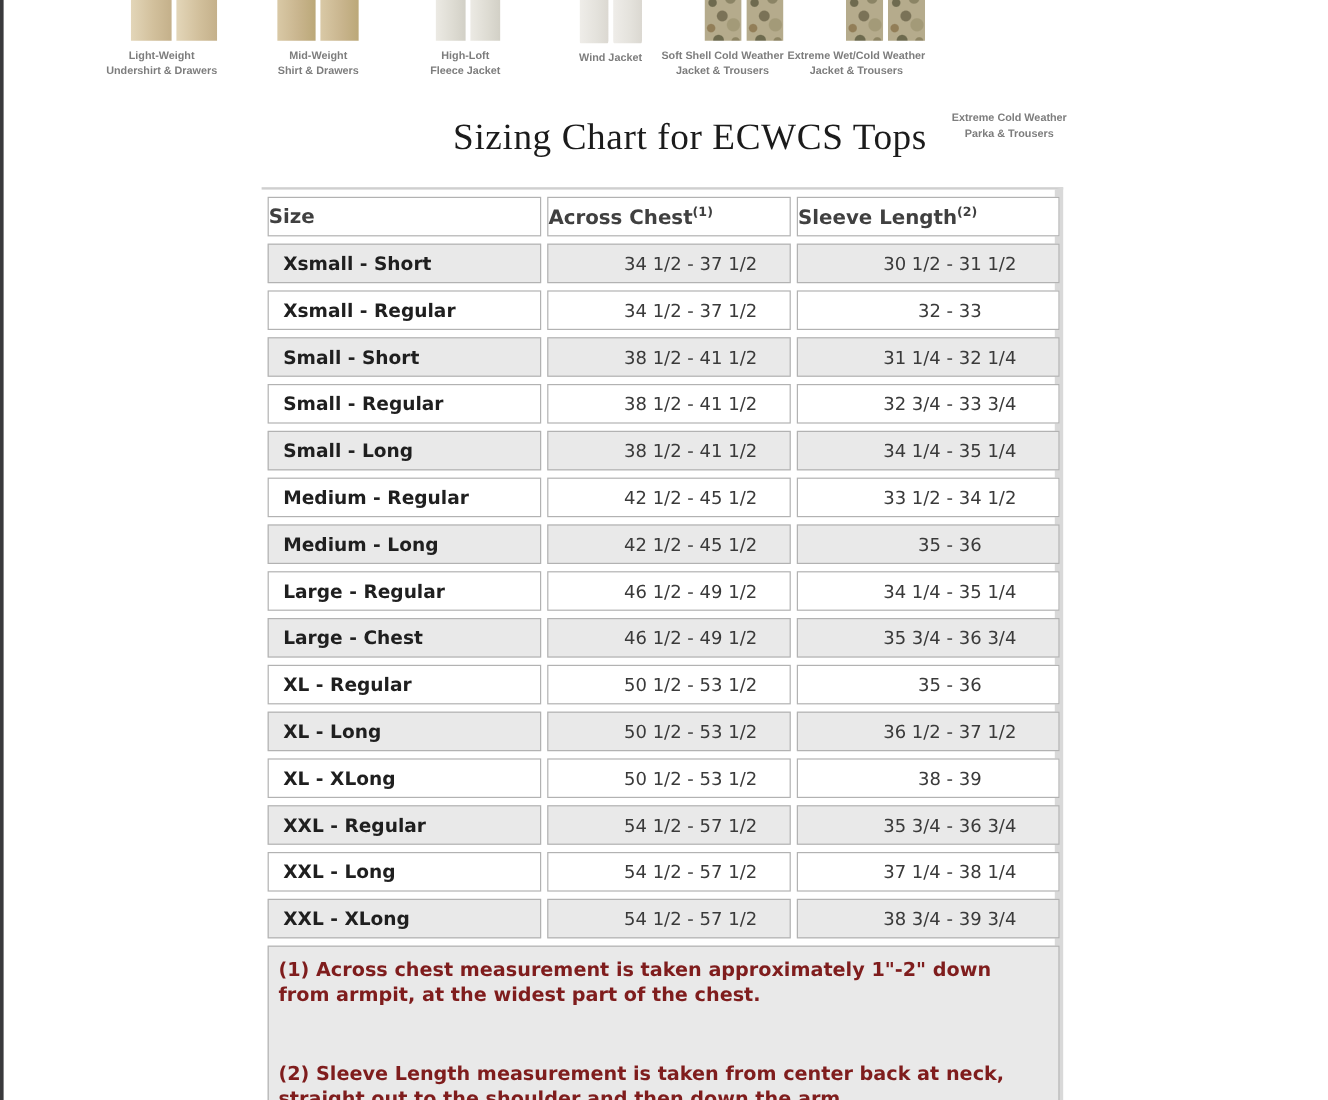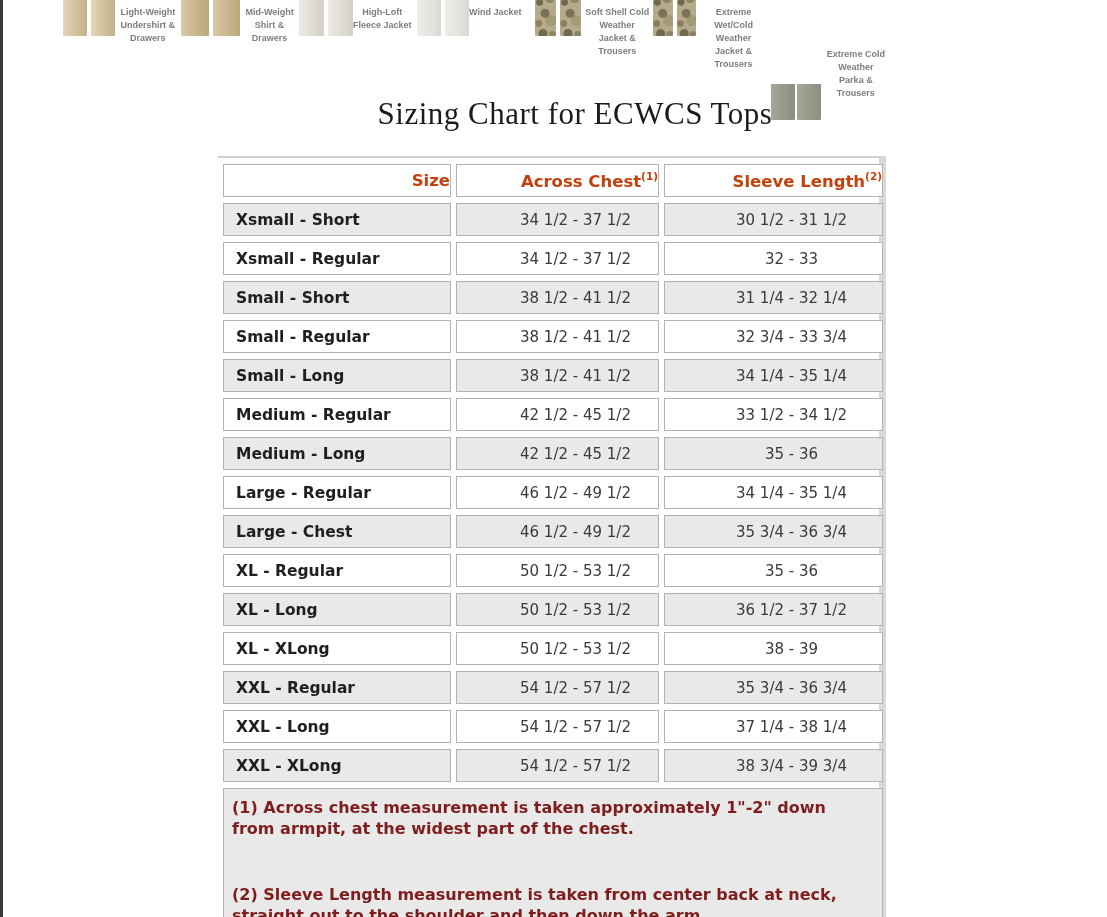--- a/index.html
+++ b/index.html
@@ -18,21 +18,21 @@
   }
 
   
   .product-strip {
     position:absolute; top:0; left:63px;
     width:826px; height:66px;
     display:flex;
   }
   .product {
     width:118px; height:66px;
-    display:flex; flex-direction:row; align-items:flex-start;
+    display:flex; flex-direction:column; align-items:flex-end;
   }
   .legs {
     height:36px;
     display:flex; justify-content:center; gap:4px;
     overflow:hidden;
   }
   .leg {
     height:46px; margin-top:-6px;
     border-radius:0 0 9px 9px / 0 0 6px 6px;
   }
@@ -90,22 +90,22 @@
   col.c1 { width:228px; }
   col.c2 { width:203px; }
   col.c3 { width:219px; }
   table.sizing th, table.sizing td {
     border:1px solid #b2b2b2;
     height:33px;
     vertical-align:middle;
   }
   thead th {
     background:#ffffff;
-    font-size:16.5px; font-weight:bold; color:#c2410c;
-    text-align:right;
+    font-size:16.5px; font-weight:bold; color:#404040;
+    text-align:left;
   }
   thead th sup { font-size:10.5px; }
   tbody tr.odd  > * { background:#e9e9e9; }
   tbody tr.even > * { background:#ffffff; }
   tbody th.size-cell {
     text-align:left; padding-left:12px;
     font-size:15.5px; font-weight:bold; color:#1f1f1f;
   }
   tbody td.val-cell {
     text-align:center;

